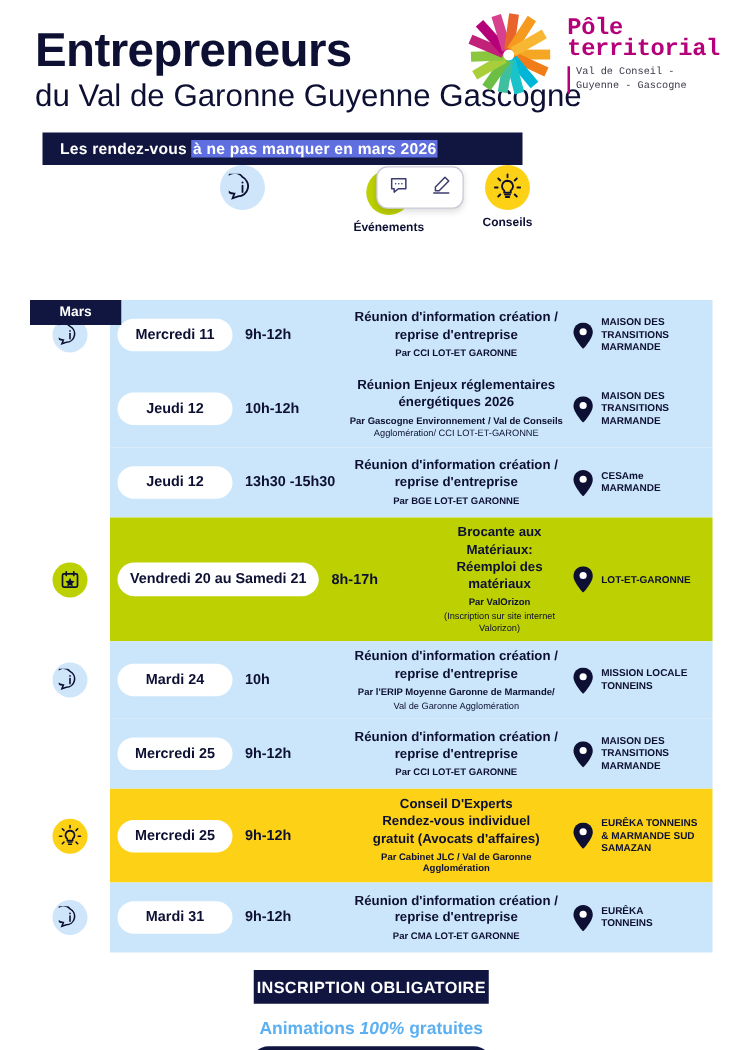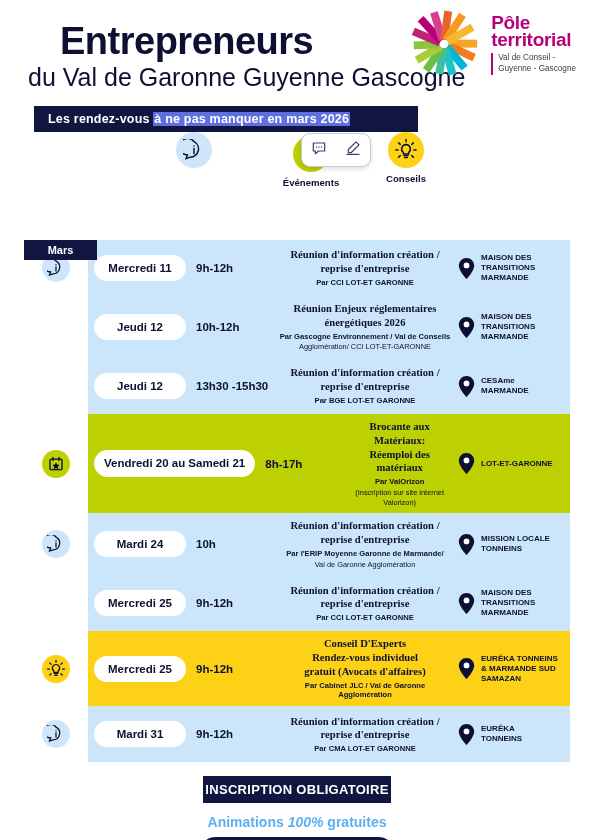--- a/index.html
+++ b/index.html
@@ -6,31 +6,31 @@
   body{
     width:594px;height:840px;background:#ffffff;
     font-family:"Liberation Sans","DejaVu Sans",sans-serif;
     color:#0d1033;overflow:hidden;position:relative;
   }
   .page{position:relative;width:594px;height:840px;}
 
   
   .header{position:relative;height:132px;}
   .title-block{position:absolute;left:28px;top:22px;}
-  .title-main{font-size:38px;font-weight:bold;letter-spacing:-.5px;line-height:1;color:#0d1033;margin-left:32px;}
+  .title-main{font-size:38px;font-weight:bold;letter-spacing:-.5px;line-height:1;color:#0d1033;}
   .title-sub{font-size:25px;font-weight:normal;line-height:1.15;margin-top:3px;color:#0d1033;}
   .ribbon{
     position:absolute;left:34px;top:106px;
     background:#111640;color:#ffffff;font-size:12.5px;font-weight:bold;
     padding:6px 16px 6px 14px;width:384px;box-sizing:border-box;letter-spacing:.2px;
   }
   .ribbon .hl{background:#5f6fe0;color:#ffffff;padding:0 1px;}
 
   
-  .logo{position:absolute;right:18px;top:8px;display:flex;align-items:center;gap:10px;}
+  .logo{position:absolute;right:18px;top:8px;display:flex;align-items:center;gap:10px;font-family:Liberation Mono, monospace;}
   .logo-mark{width:74px;height:72px;}
   .logo-text{line-height:1;}
   .logo-t1{font-size:19px;font-weight:bold;color:#b5007a;letter-spacing:-.3px;}
   .logo-t2{font-size:19px;font-weight:bold;color:#b5007a;letter-spacing:-.3px;margin-top:-2px;}
   .logo-sub{border-left:2px solid #b5007a;padding-left:5px;margin-top:4px;
             font-size:8.2px;color:#3a3a4a;line-height:1.3;}
 
   
   .legend{position:relative;height:82px;}
   .leg{position:absolute;text-align:center;width:110px;}
@@ -66,21 +66,21 @@
   .bg-green{background:#bcd002;}
   .bg-yellow{background:#fcd116;}
   .pill{
     background:#ffffff;border-radius:30px;min-width:92px;padding:6px 10px;
     text-align:center;font-size:11.5px;font-weight:bold;color:#0d1033;line-height:1.25;
     margin-left:6px;flex:0 0 auto;box-sizing:border-box;
   }
   .time{width:76px;flex:0 0 76px;text-align:left;padding-left:10px;font-size:11.5px;
         font-weight:bold;color:#0d1033;}
   .desc{flex:1;text-align:center;padding:0 6px;}
-  .desc .d1{font-size:10.6px;font-weight:bold;line-height:1.3;color:#0d1033;font-family:Liberation Serif, serif;}
+  .desc .d1{font-size:10.6px;font-weight:bold;line-height:1.3;color:#0d1033;}
   .desc .d2{font-size:7.6px;font-weight:bold;line-height:1.3;color:#0d1033;margin-top:2px;}
   .desc .d3{font-size:7.4px;line-height:1.3;color:#0d1033;margin-top:1px;}
   .place{width:108px;flex:0 0 108px;display:flex;align-items:center;gap:6px;padding-right:4px;}
   .place .ptxt{font-size:8px;font-weight:bold;line-height:1.25;color:#0d1033;}
 
   
   .mid{position:relative;text-align:center;padding-top:14px;}
   .oblig{
     display:inline-block;background:#111640;color:#ffffff;font-size:13px;font-weight:bold;
     padding:6px 2px;letter-spacing:.3px;

